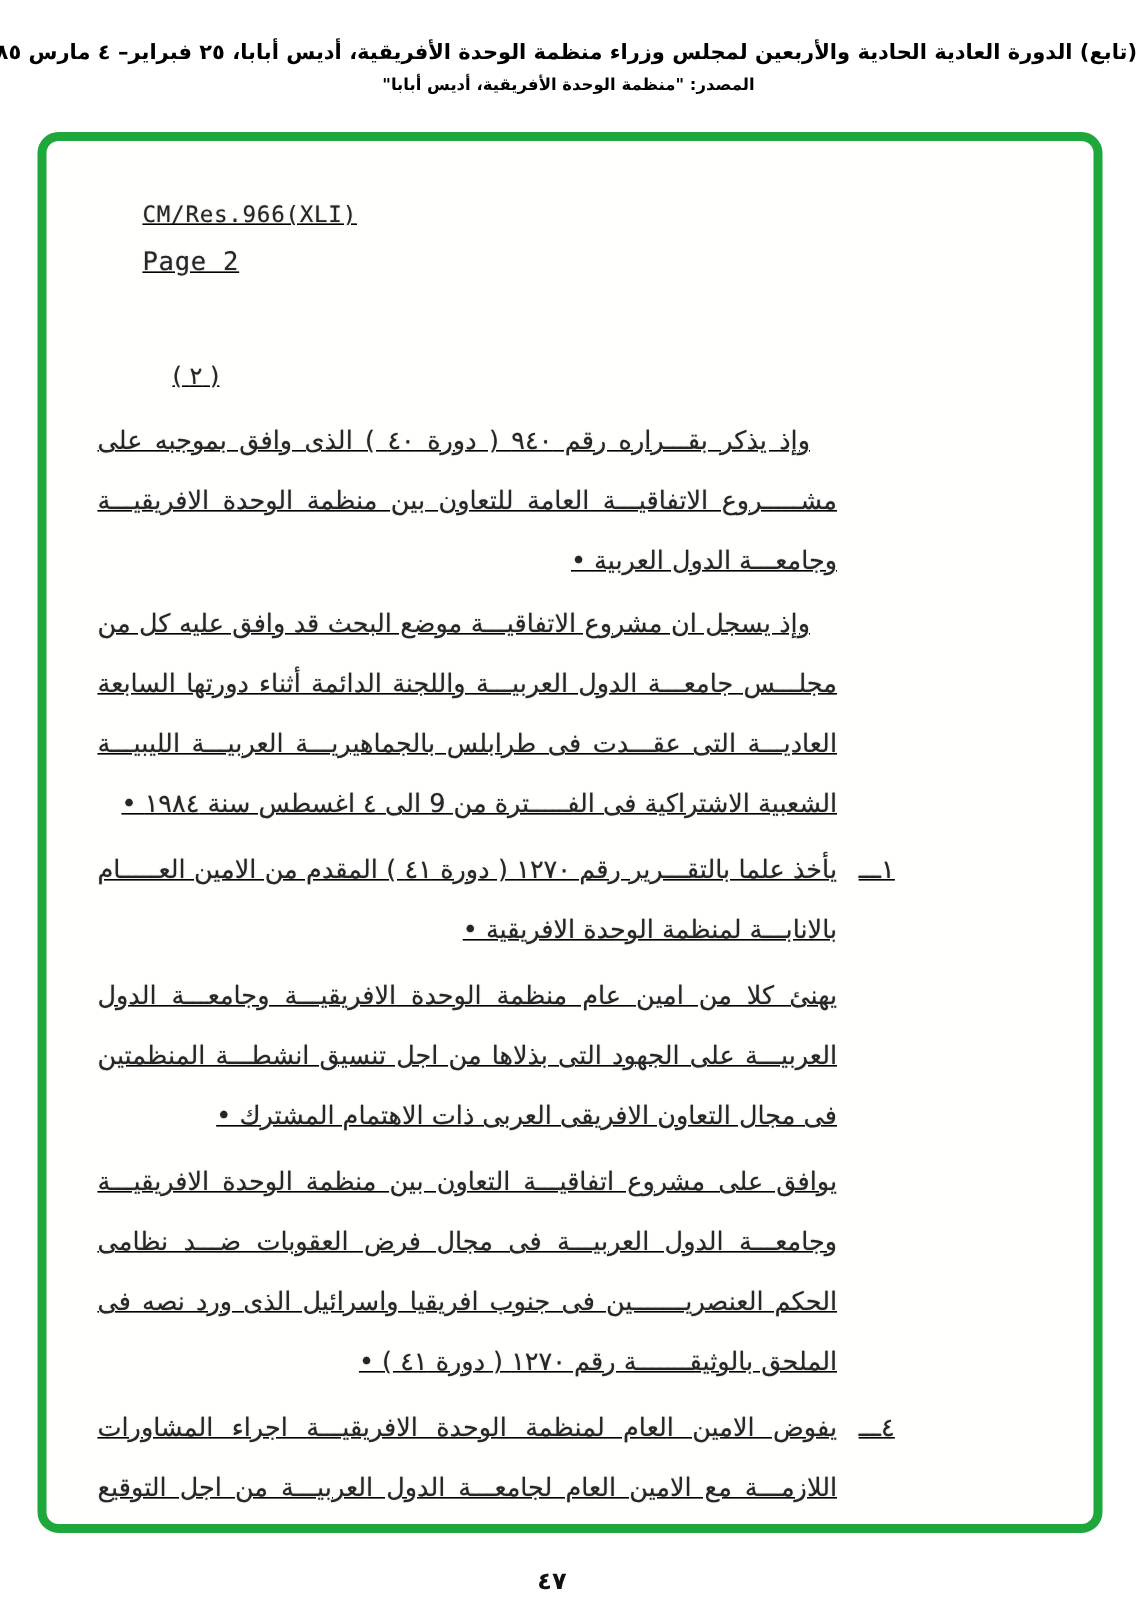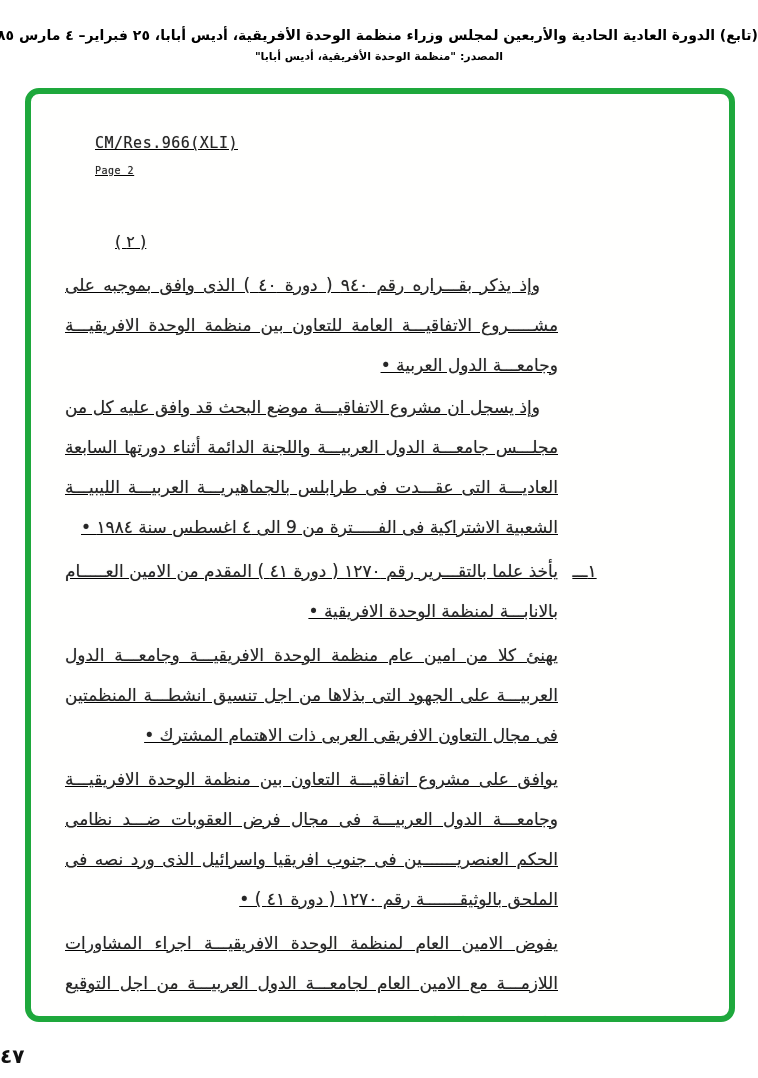--- a/index.html
+++ b/index.html
@@ -44,21 +44,21 @@
 
   .doc-ref {
     margin: 40px 0 0 64px;
     font-family: "DejaVu Sans Mono", monospace;
     font-size: 15px;
     letter-spacing: 0.5px;
   }
   .doc-page {
     margin: 13px 12px 0 64px;
     font-family: "DejaVu Sans Mono", monospace;
-    font-size: 10px;
+    font-size: 17px;
     letter-spacing: 0.5px;
   }
   .section-marker {
     margin: 56px 0 0 84px;
     font-size: 16px;
     letter-spacing: 2px;
   }
 
   .arabic {
     direction: rtl;
@@ -76,21 +76,22 @@
     text-align: center;
     padding-right: 4px;
   }
   .item-text { flex: 1; text-align: justify; }
 
   
   .footer-num {
     position: absolute;
     left: 0; right: 22px;
     top: 1044px;
-    font-size: 20px;
+    text-align: center;
+    font-size: 16px;
     font-weight: bold;
     color: #111;
   }
 </style>
 </head>
 <body>
 
 <div class="page">
 
   <div class="hdr">
@@ -114,20 +115,21 @@
 
       <div class="item">
         <p class="item-text">يهنئ كلا من امين عام منظمة الوحدة الافريقيـــة وجامعـــة الدول العربيـــة على الجهود التى بذلاها من اجل تنسيق انشطـــة المنظمتين فى مجال التعاون الافريقى العربى ذات الاهتمام المشترك •</p>
       </div>
 
       <div class="item">
         <p class="item-text">يوافق على مشروع اتفاقيـــة التعاون بين منظمة الوحدة الافريقيـــة وجامعـــة الدول العربيـــة فى مجال فرض العقوبات ضـــد نظامى الحكم العنصريـــــــين فى جنوب افريقيا واسرائيل الذى ورد نصه فى الملحق بالوثيقـــــــة رقم ١٢٧٠ ( دورة ٤١ ) •</p>
       </div>
 
       <div class="item">
+        <div class="item-marker">٤ـــ</div>
         <p class="item-text">يفوض الامين العام لمنظمة الوحدة الافريقيـــة اجراء المشاورات اللازمـــة مع الامين العام لجامعـــة الدول العربيـــة من اجل التوقيع على هـــــذه الاتفاقية •</p>
       </div>
     </div>
   </div>
 
   <div class="footer-num">٤٧</div>
 
 </div>
 
 </body></html>

